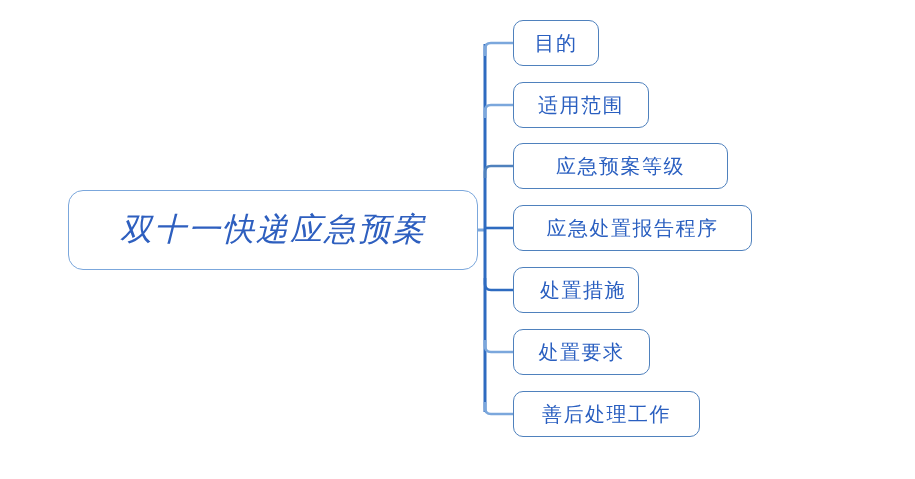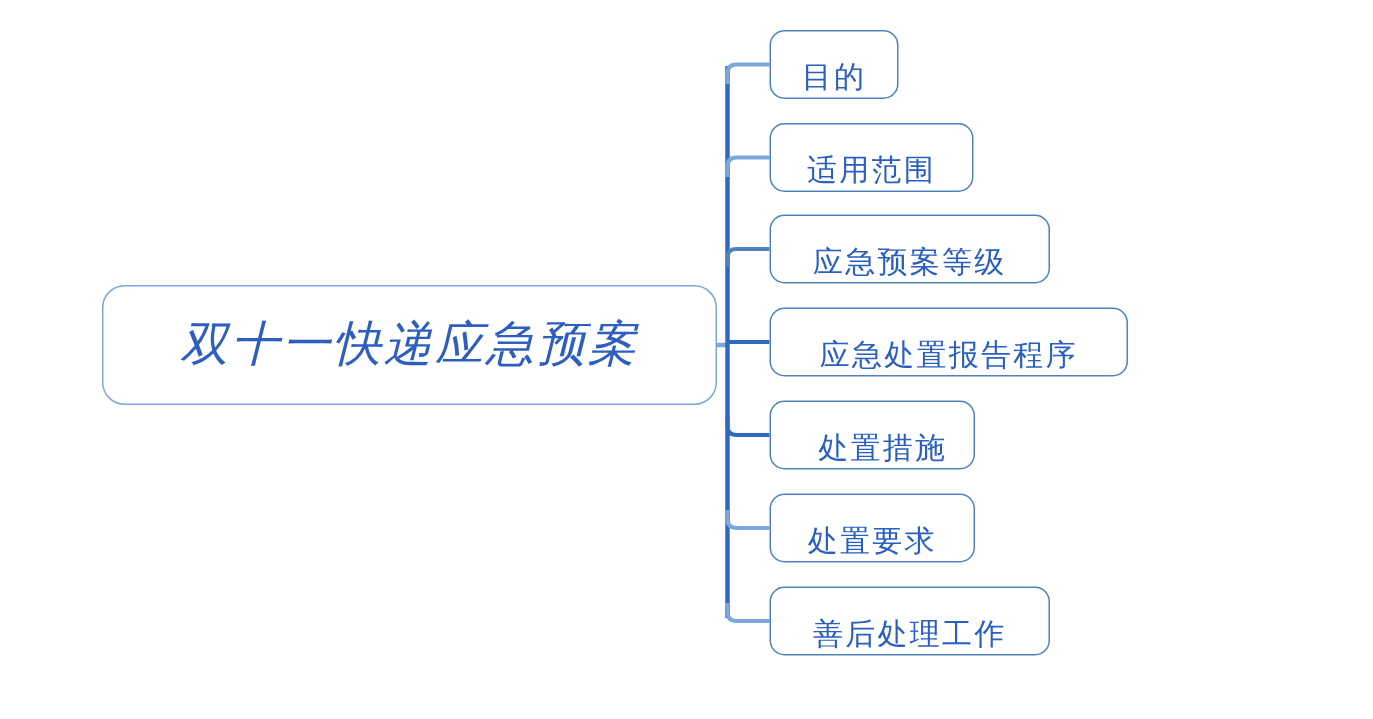--- a/index.html
+++ b/index.html
@@ -46,21 +46,20 @@
   #root-node .node-label {
     font-size: 32px;
     color: #2E5FBF;
     letter-spacing: 2px;
     font-weight: 400;
   }
   .child-node {
     height: 46px;
     border: 1.3px solid #4F81BD;
     border-radius: 10px;
-    align-items: flex-end;
   }
   .child-node .node-label {
     font-size: 20px;
     color: #2A5FC0;
     letter-spacing: 1.5px;
     font-weight: 400;
   }
 </style>
 </head>
 <body>
@@ -91,27 +90,27 @@
   <div class="node" id="root-node" style="left: 68px; top: 190px; width: 410px; height: 80px;">
     <span class="node-label">双十一快递应急预案</span>
   </div>
 
   <div class="node child-node" id="child-1" style="left: 513px; top: 20px; width: 86px;">
     <span class="node-label">目的</span>
   </div>
   <div class="node child-node" id="child-2" style="left: 513px; top: 82px; width: 136px;">
     <span class="node-label">适用范围</span>
   </div>
-  <div class="node child-node" id="child-3" style="left: 513px; top: 143px; width: 187px;">
+  <div class="node child-node" id="child-3" style="left: 513px; top: 143px; width: 215px;">
     <span class="node-label">应急预案等级</span>
   </div>
   <div class="node child-node" id="child-4" style="left: 513px; top: 205px; width: 239px;">
     <span class="node-label">应急处置报告程序</span>
   </div>
-  <div class="node child-node" id="child-5" style="left: 513px; top: 267px; width: 137px; padding-left: 14px;">
+  <div class="node child-node" id="child-5" style="left: 513px; top: 267px; width: 126px; padding-left: 14px;">
     <span class="node-label">处置措施</span>
   </div>
   <div class="node child-node" id="child-7" style="left: 513px; top: 391px; width: 187px;">
     <span class="node-label">善后处理工作</span>
   </div>
   <div class="node child-node" id="child-6" style="left: 513px; top: 329px; width: 137px;">
     <span class="node-label">处置要求</span>
   </div>
 
 </div>

